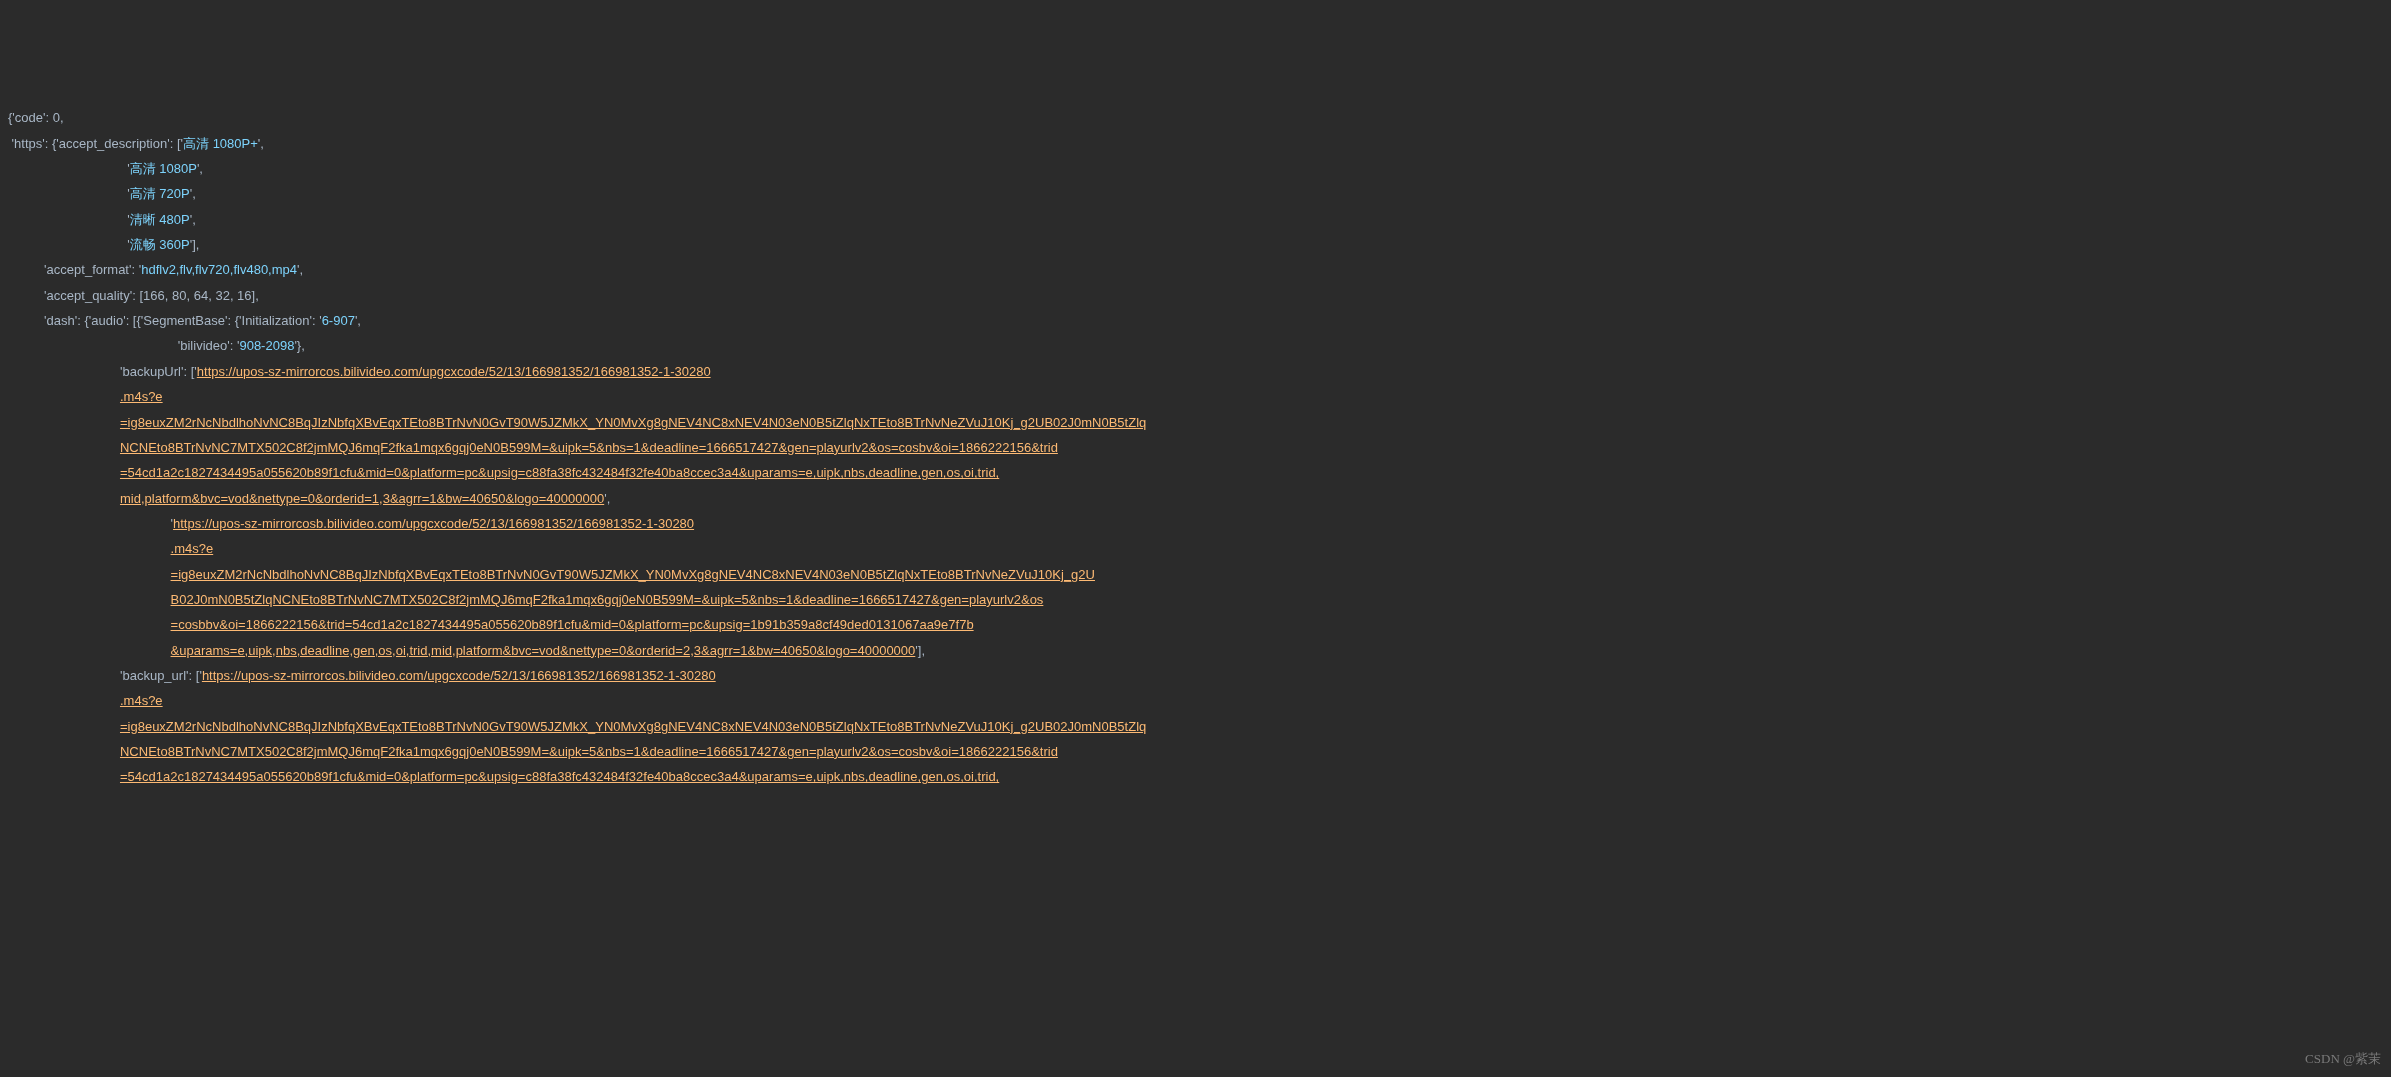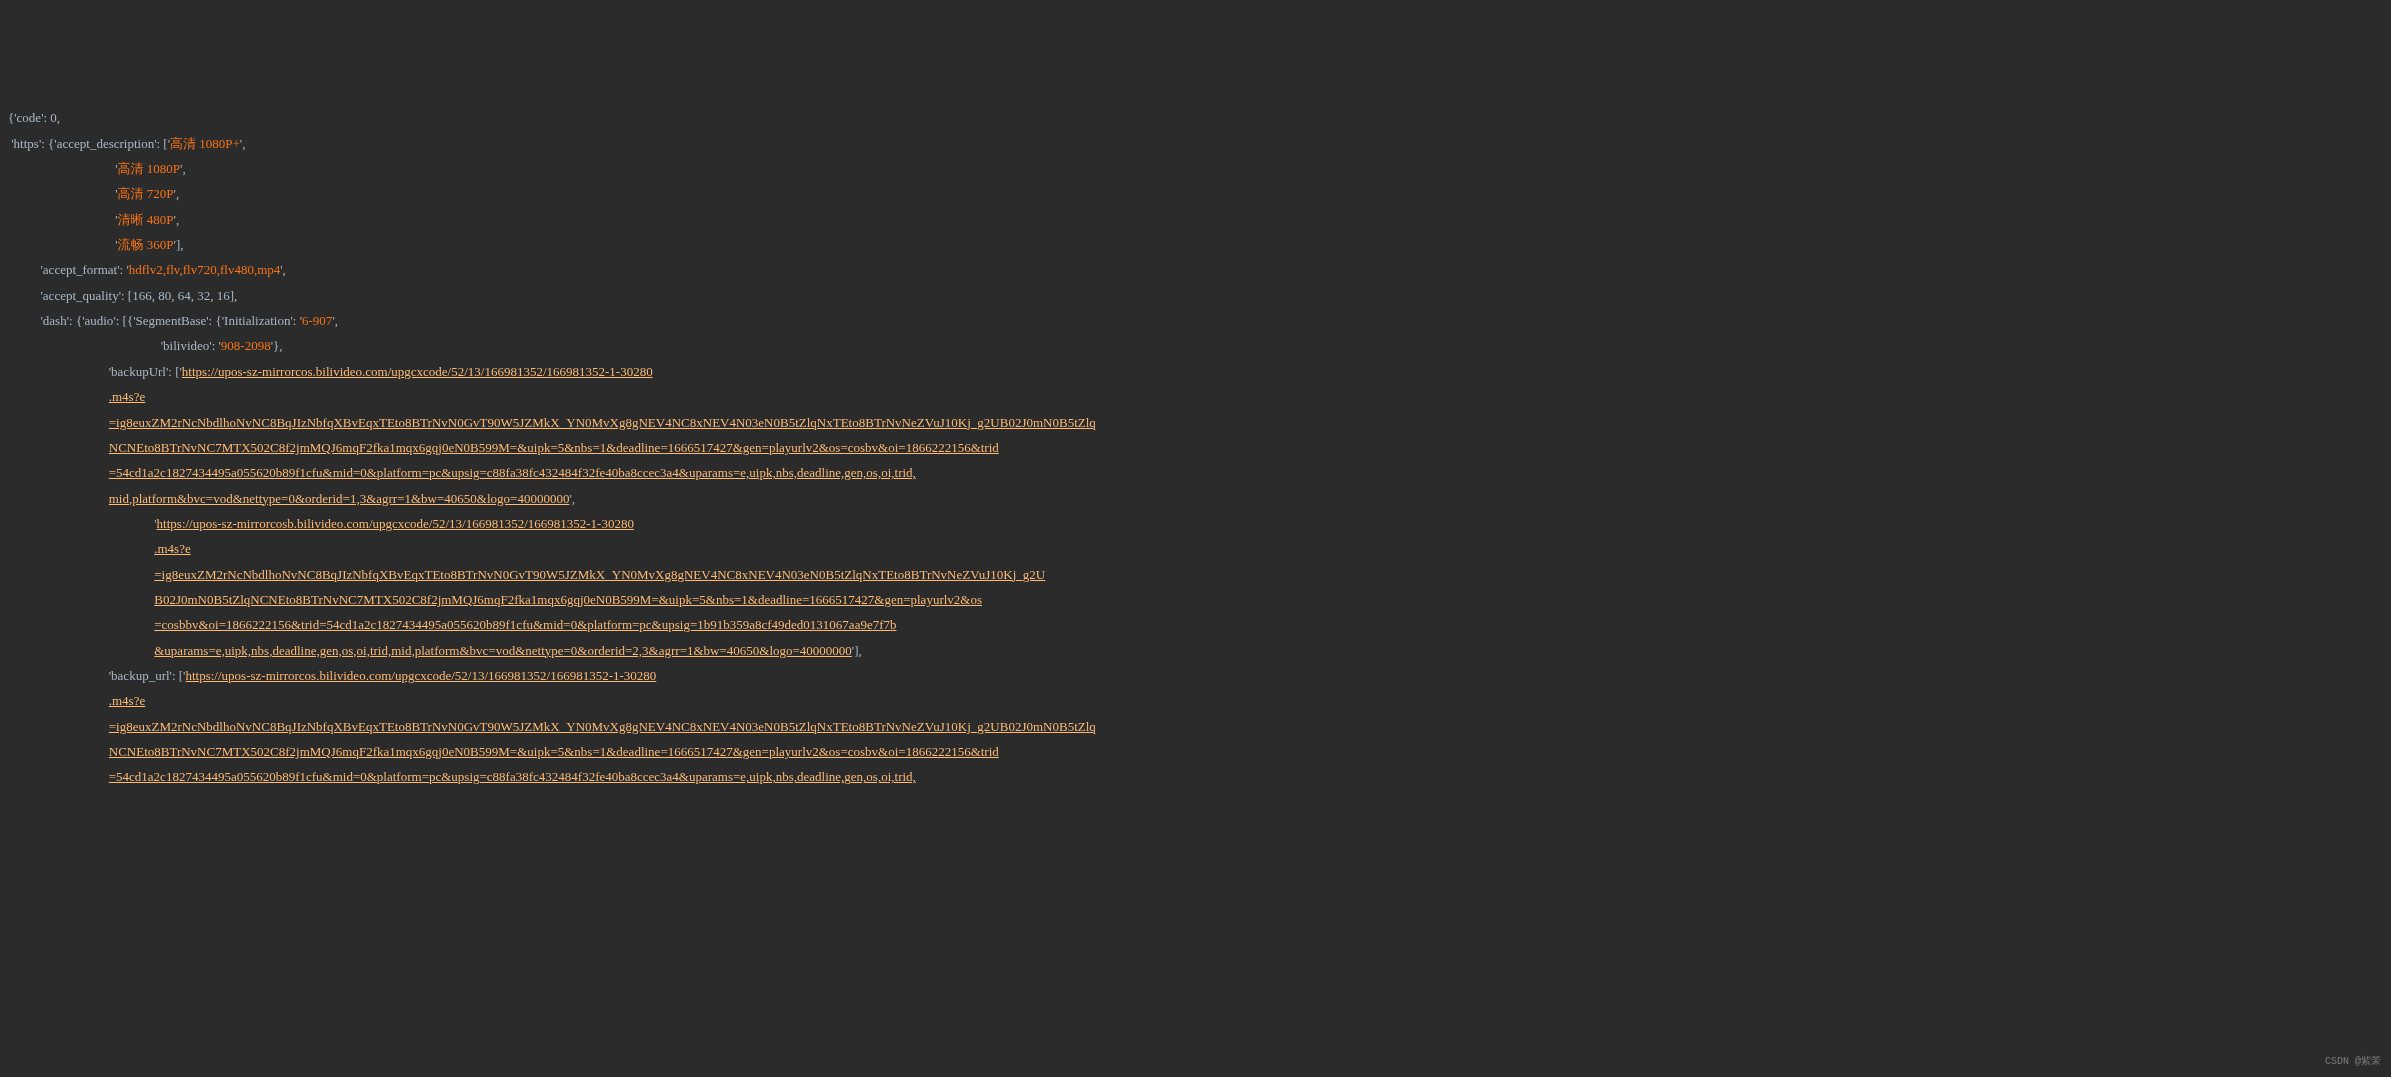--- a/index.html
+++ b/index.html
@@ -6,36 +6,36 @@
   body {
     background: #2b2b2b;
     color: #a9b7c6;
     font-family: "Menlo", "Consolas", monospace;
     font-size: 13px;
     line-height: 1.95;
     padding: 4px 8px;
     white-space: pre;
     overflow-x: auto;
   }
-  .str { color: #f97316; }
+  .str { color: #7dd3fc; }
   .num { color: #a9b7c6; }
   .link {
     color: #fdba74;
     text-decoration: underline;
     cursor: pointer;
   }
   .watermark {
     position: fixed;
     bottom: 6px;
     right: 10px;
-    font-size: 10px;
+    font-size: 13px;
     color: #7a7a7a;
-    font-family: Liberation Mono, monospace;
+    font-family: Liberation Serif, serif;
   }
-  pre { font-family: Liberation Serif, serif; }
+  pre { font-family: Liberation Sans, sans-serif; }
 </style>
 </head>
 <body>
 
 
 
 <pre>{'<span>code</span>': <span class="num">0</span>,
  '<span>https</span>': {'<span>accept_description</span>': ['<span class="str">高清 1080P+</span>',
                                  '<span class="str">高清 1080P</span>',
                                  '<span class="str">高清 720P</span>',

